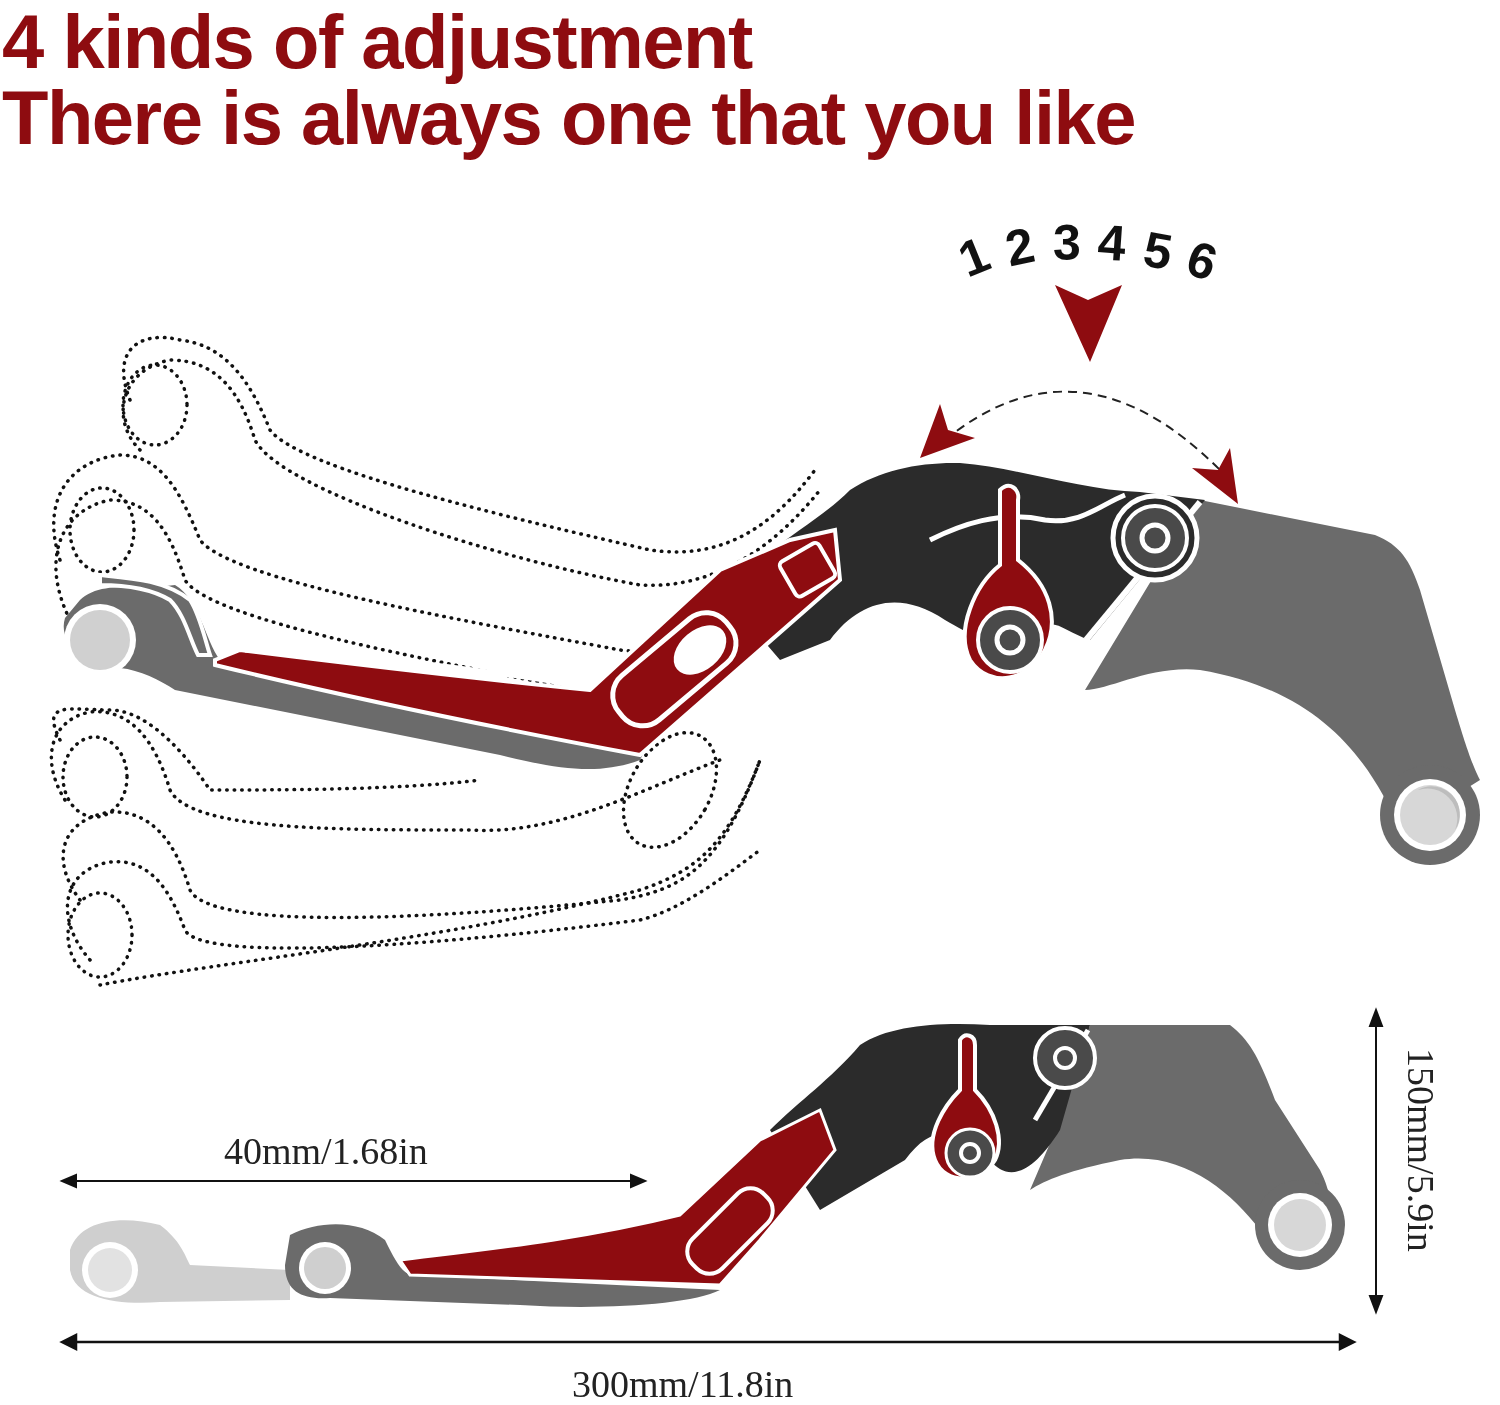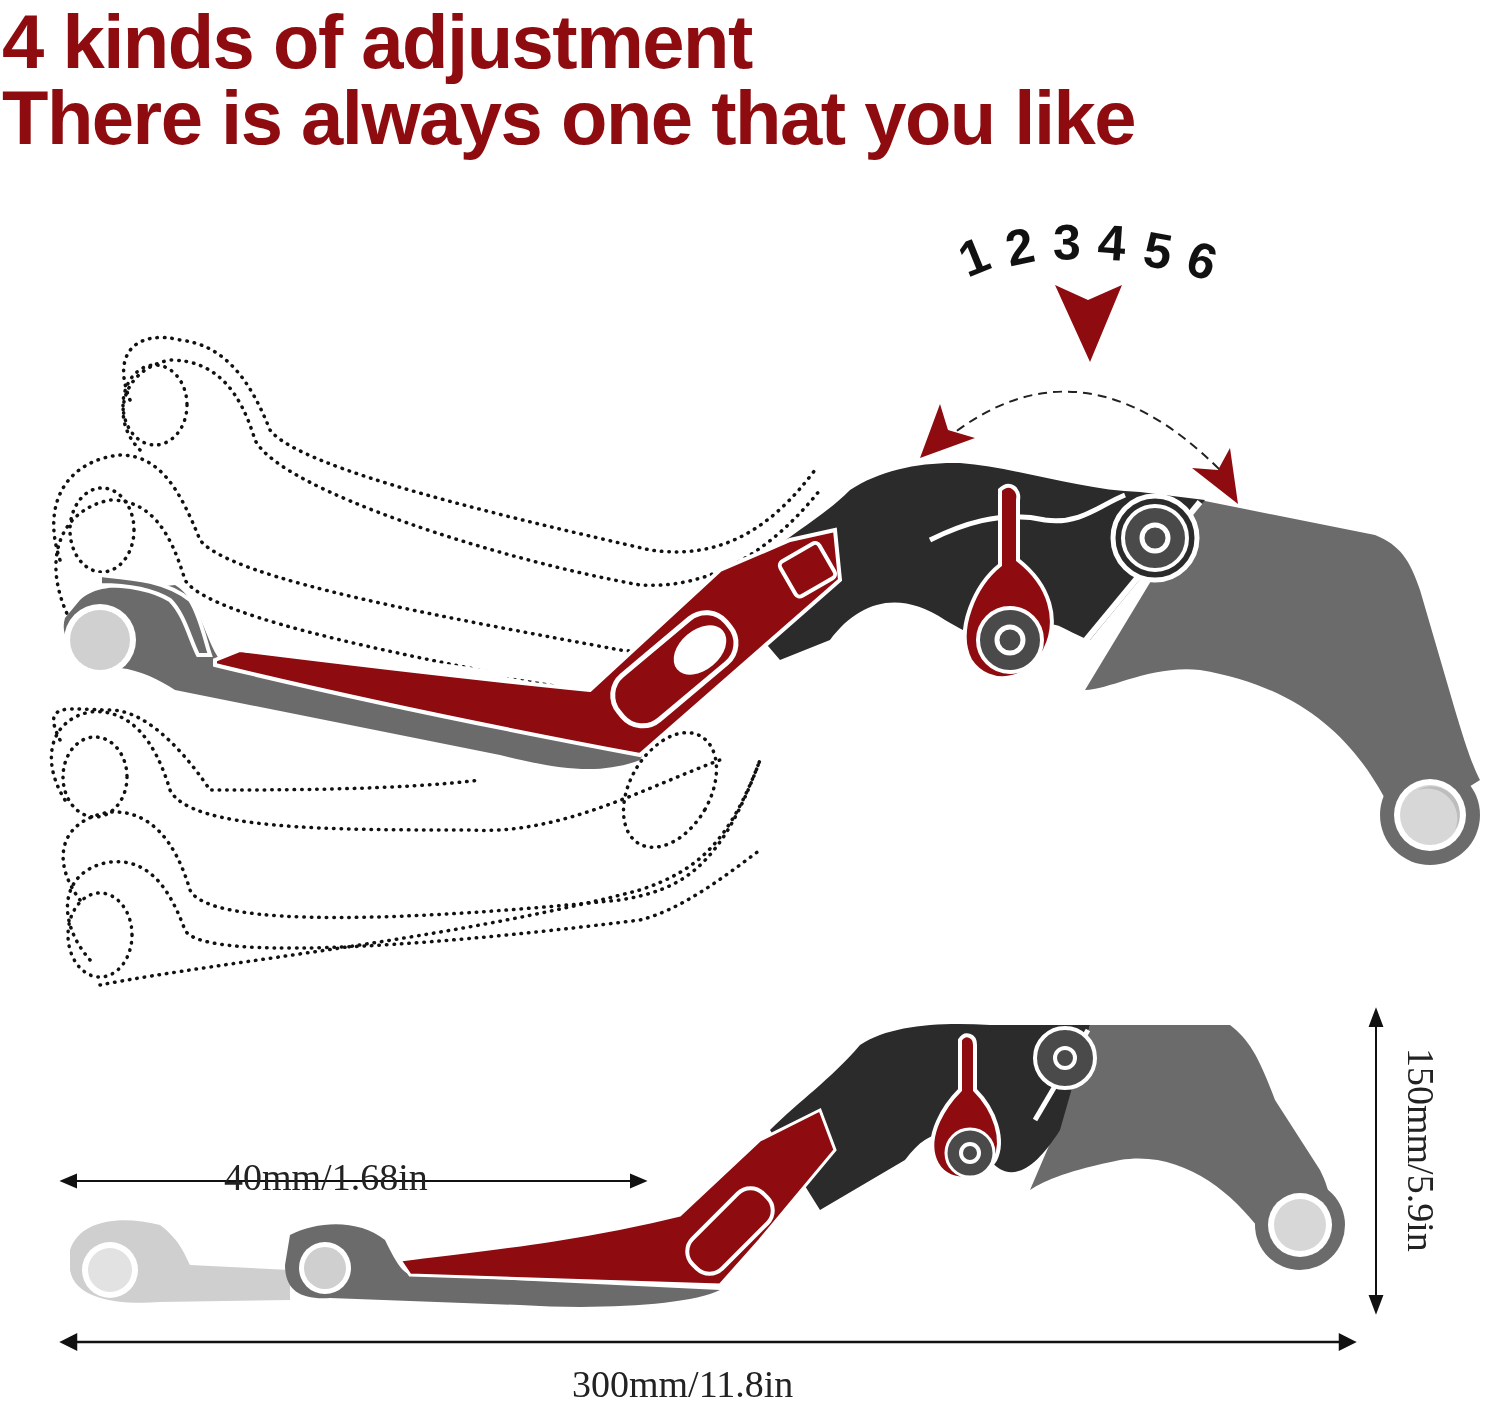--- a/index.html
+++ b/index.html
@@ -10,21 +10,21 @@
     color: #8e0c10; letter-spacing: -1.5px; white-space: nowrap;
     line-height: 1;
   }
   .headline.l1 { top: 4px; font-size: 76px; }
   .headline.l2 { top: 80px; font-size: 76px; }
   svg.art { position: absolute; left: 0; top: 0; }
   .dim-label {
     position: absolute; font-family: "Liberation Serif", serif;
     color: #222; white-space: nowrap; font-size: 38px; line-height: 1;
   }
-  .dim-40 { left: 224px; top: 1132px; margin-top: 26px; }
+  .dim-40 { left: 224px; top: 1132px; }
   .dim-300 { left: 572px; top: 1365px; }
   .dim-150 {
     left: 1412px; top: 1048px; transform-origin: left top;
     transform: translate(28px, 0) rotate(90deg);
   }
   .pos-num {
     position: absolute; font-family: "Liberation Sans", sans-serif;
     font-weight: bold; font-size: 50px; color: #111; line-height: 1;
   }
 </style>

